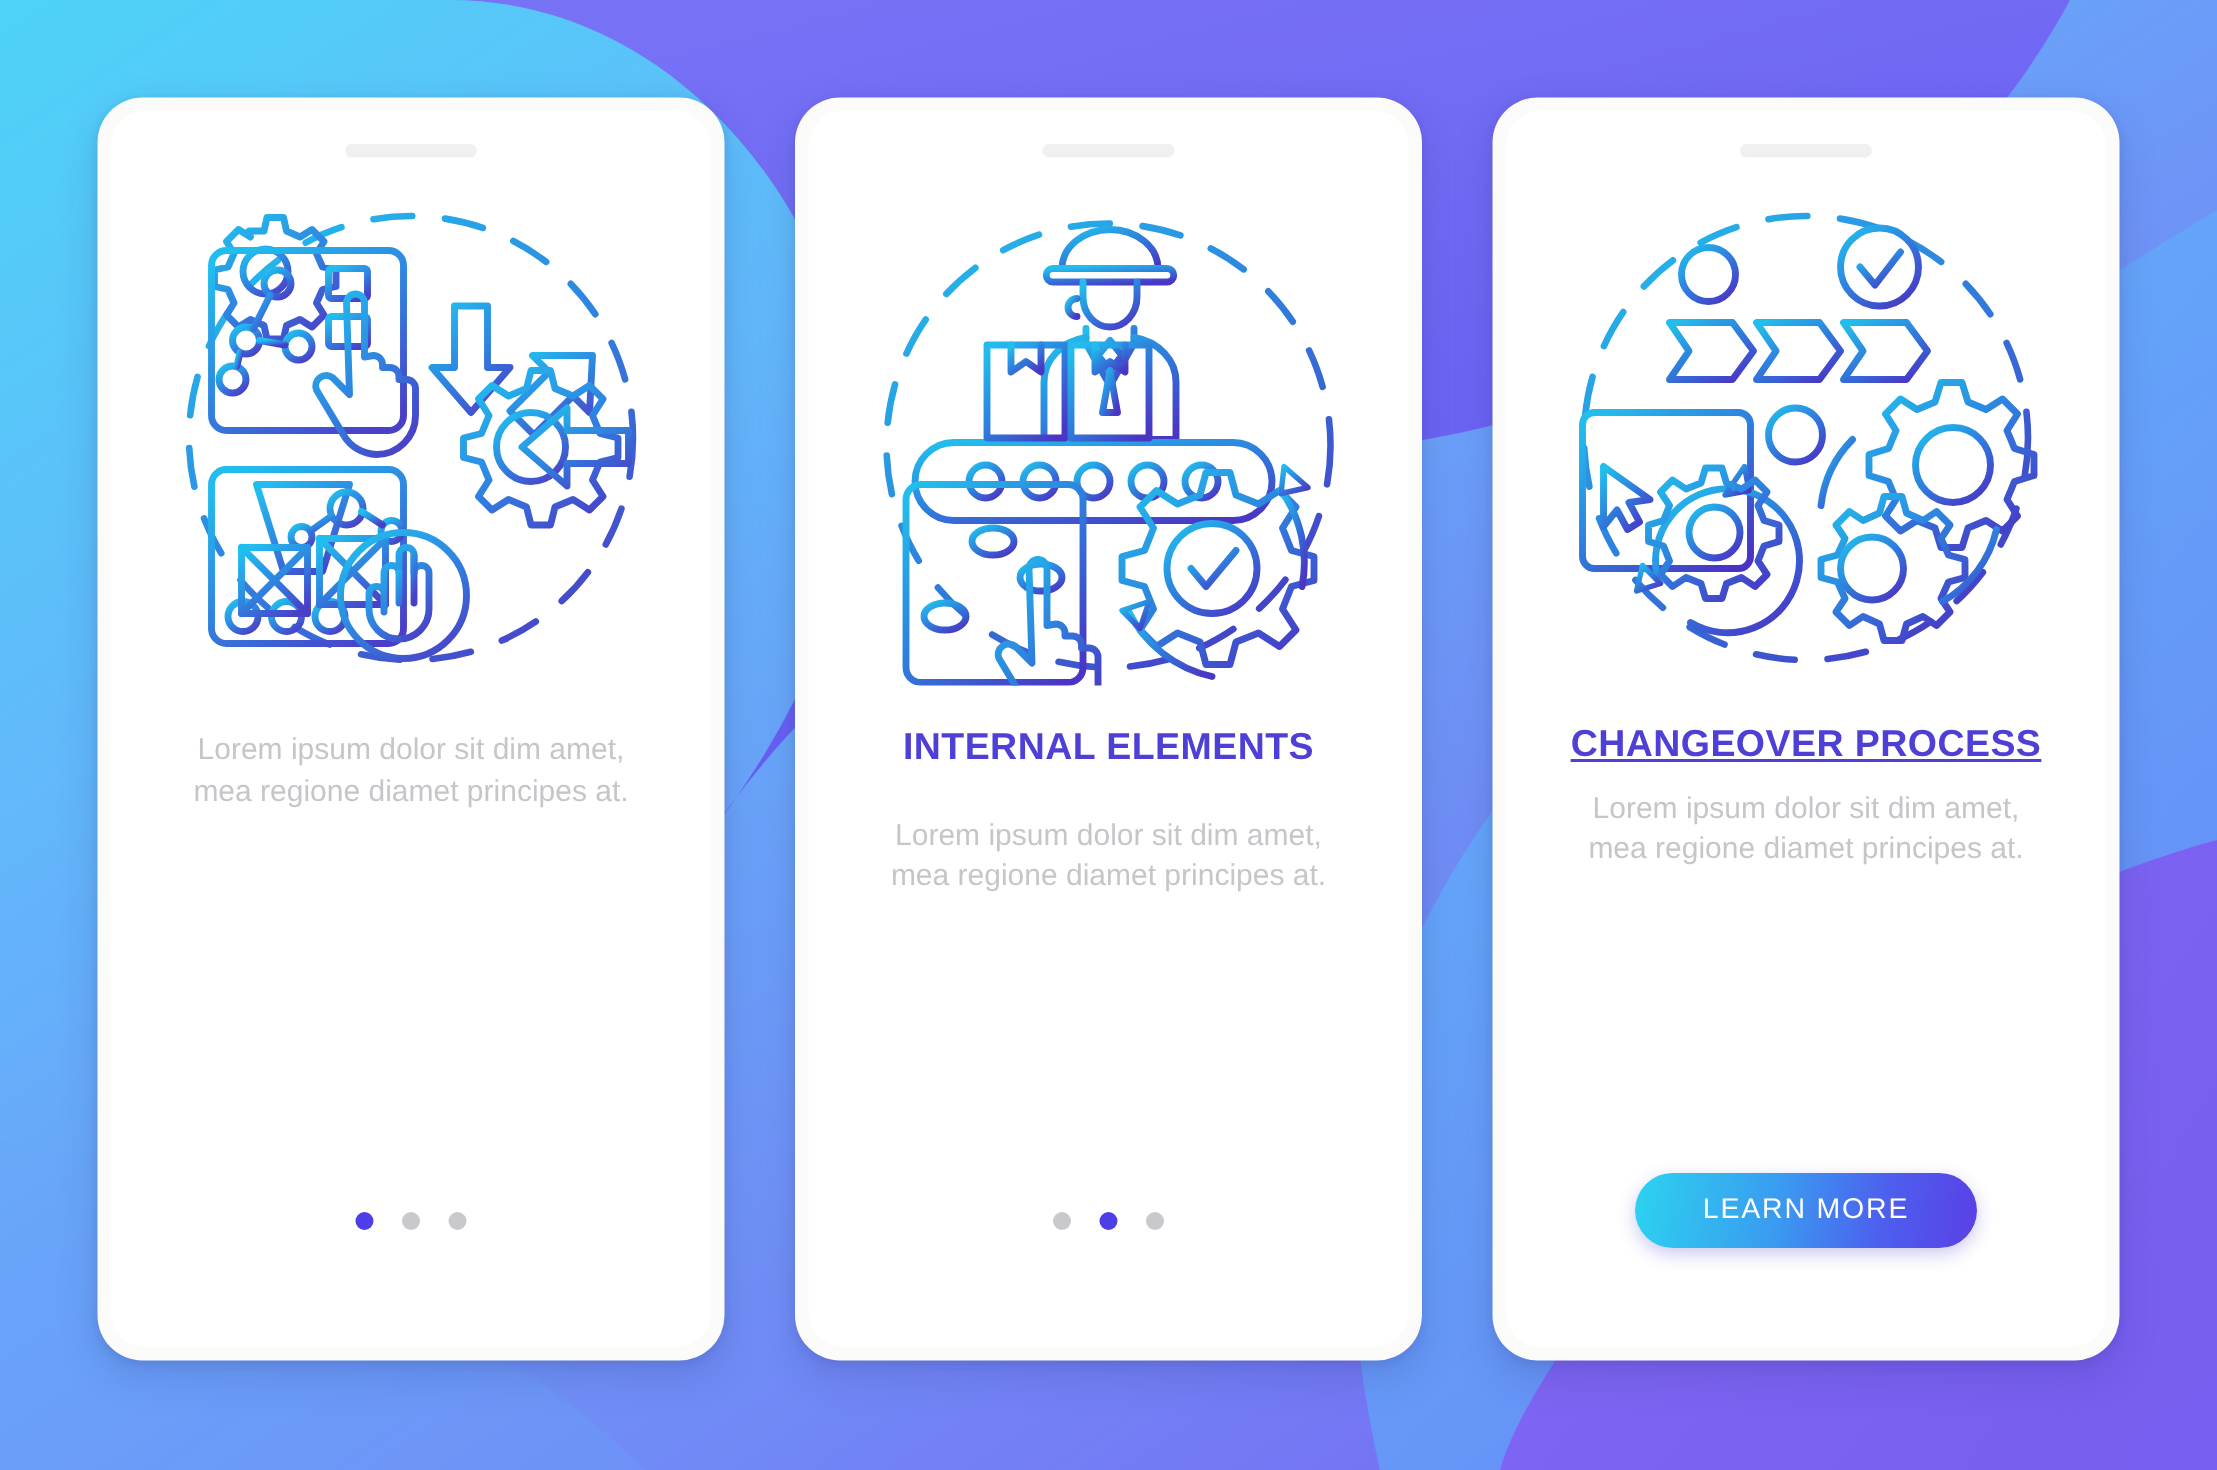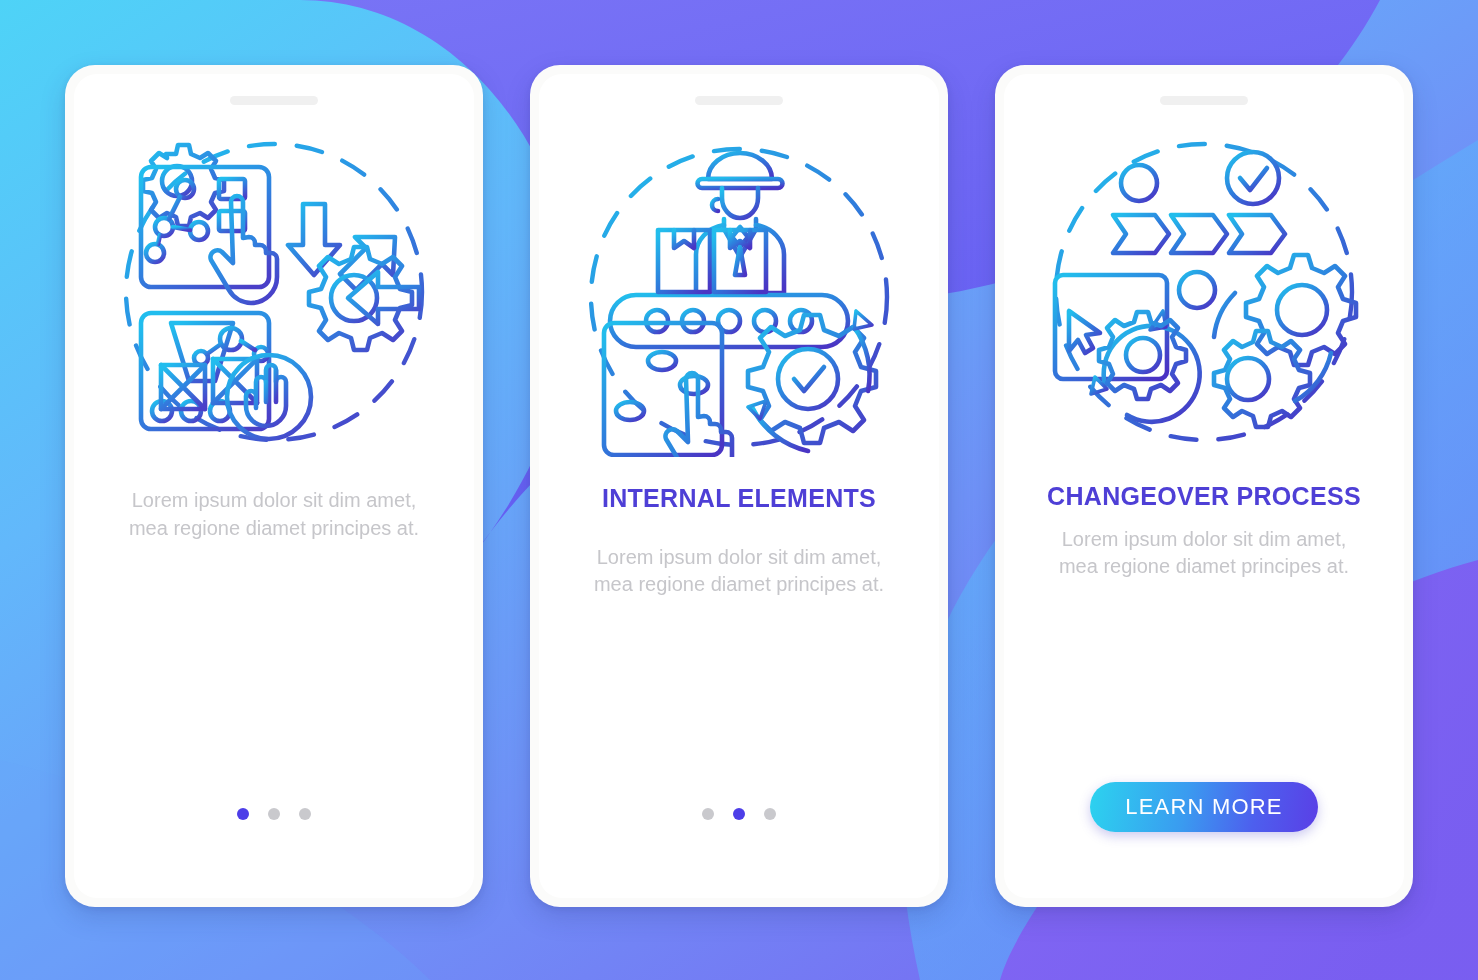--- a/index.html
+++ b/index.html
@@ -54,21 +54,21 @@
     margin-top:26px;
     width:330px;
     text-align:center;
     font-size:25px;
     font-weight:bold;
     letter-spacing:0.3px;
     line-height:1.22;
     color:#4e3fd6;
     flex:0 0 auto;
   }
-  .phone3 .title { margin-top:24px; }
+  .phone3 .title { margin-top:24px;text-decoration:underline; }
 
   .body-text {
     margin-top:30px;
     width:300px;
     text-align:center;
     font-size:20px;
     line-height:1.38;
     color:#c6c6ca;
     flex:0 0 auto;
   }
@@ -83,21 +83,21 @@
   }
   .dot { width:12px; height:12px; border-radius:50%; background:#c9c9cd; }
   .dot.active { background:#4d3ee8; }
 
   .learn-btn {
     margin-bottom:66px;
     width:228px; height:50px;
     border:none; border-radius:25px;
     background:linear-gradient(100deg,#2cd3ef 0%, #3a9bf0 42%, #4d5fee 72%, #5a3fe6 100%);
     color:#ffffff;
-    font-size:22px;
+    font-size:19px;
     letter-spacing:1.2px;
     font-family:"Liberation Sans", sans-serif;
     cursor:pointer;
     flex:0 0 auto;
     box-shadow:0 4px 12px rgba(70,60,200,0.28);
   }
 </style>
 </head>
 <body>
 

